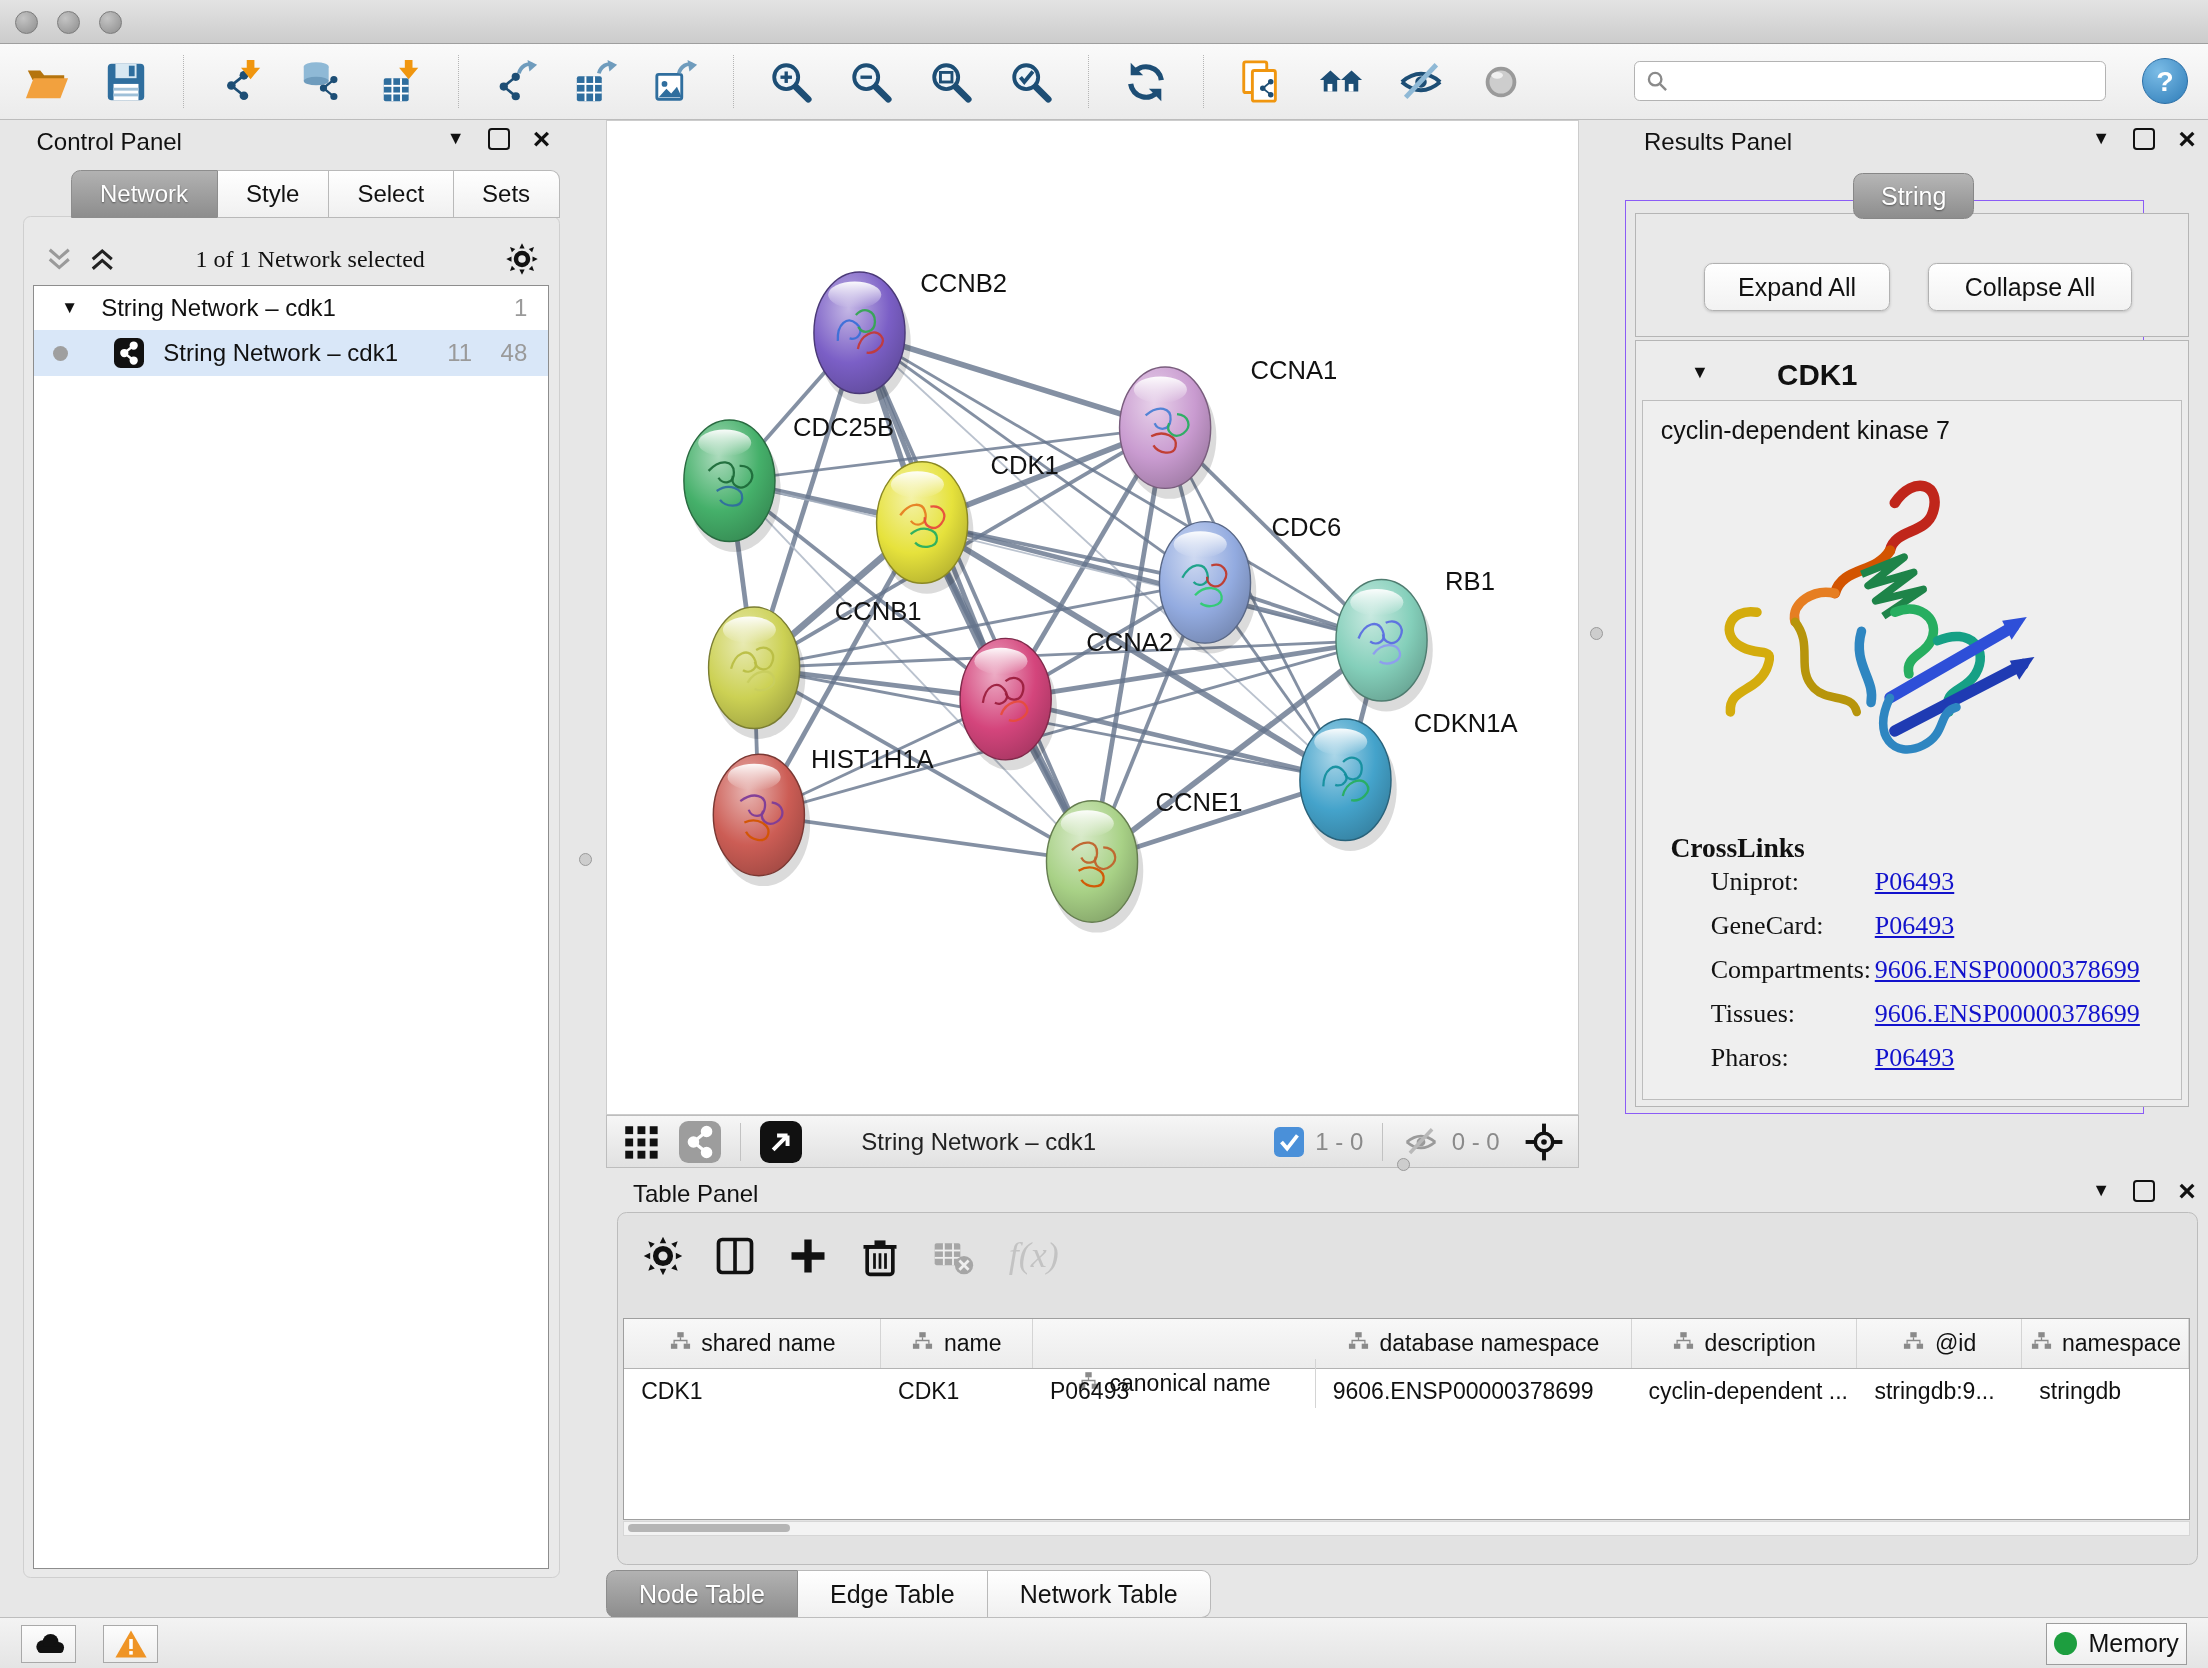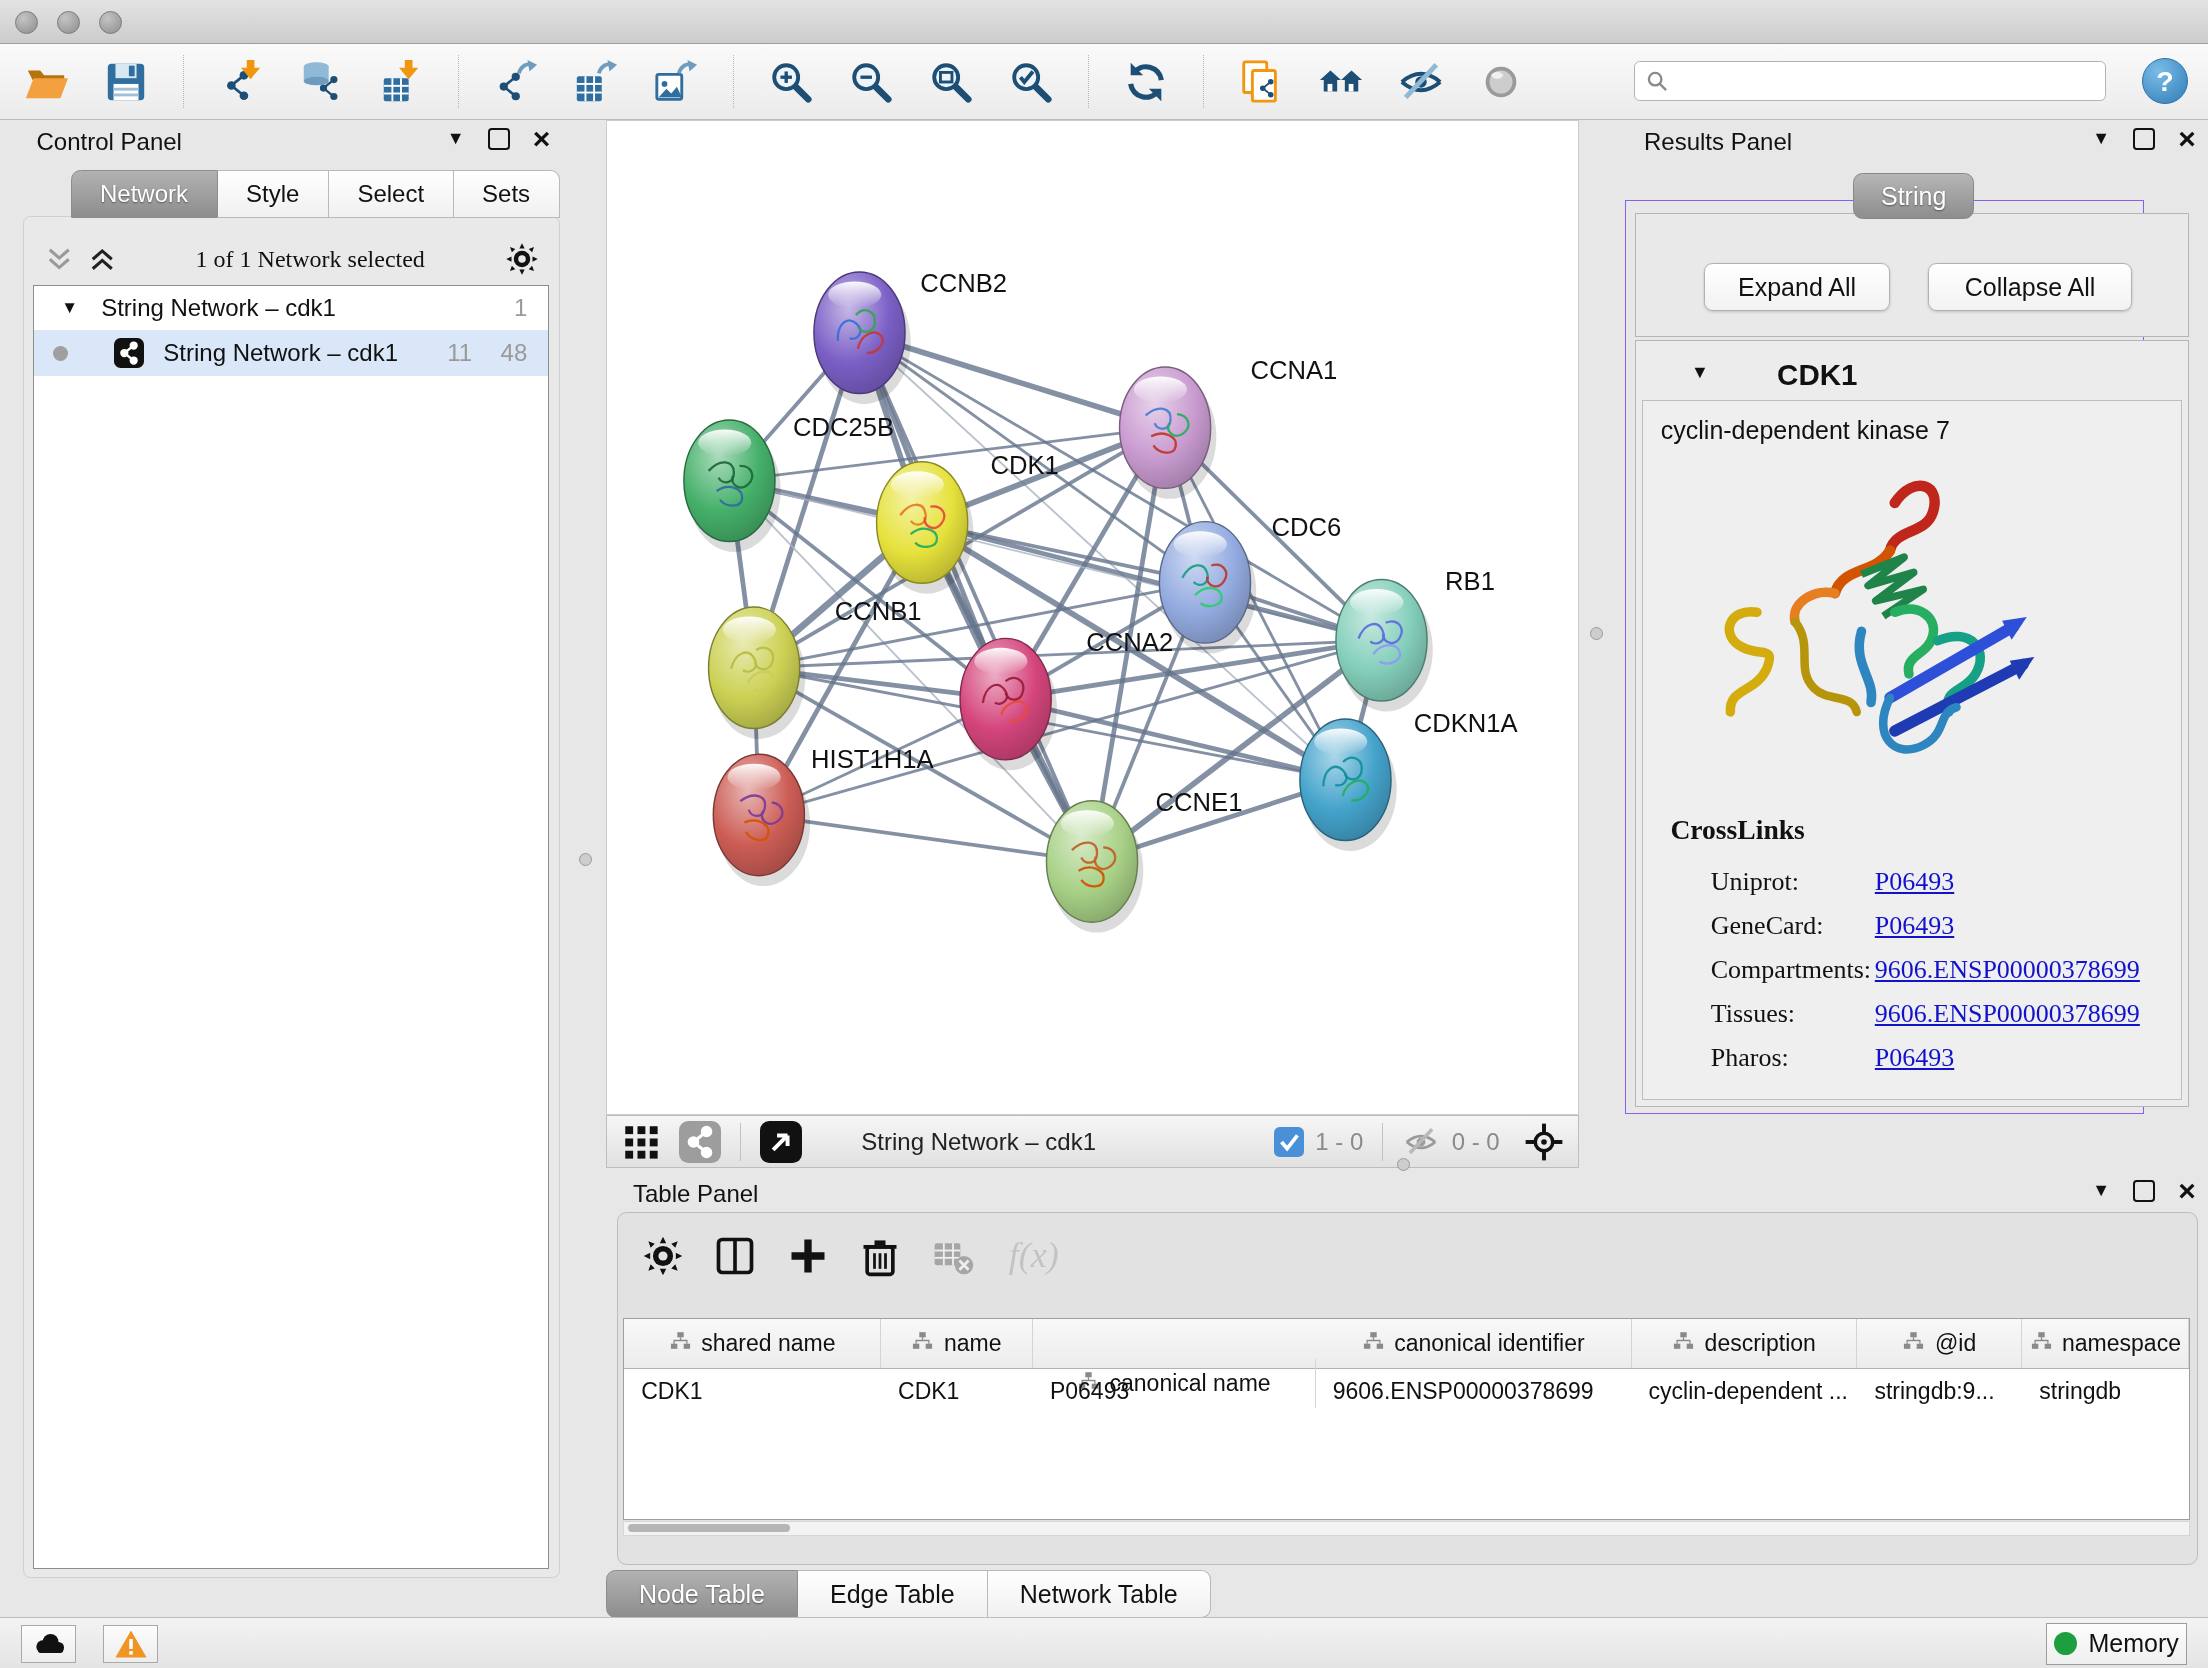--- a/index.html
+++ b/index.html
@@ -88,21 +88,21 @@
   #btn-collapse{left:292px;width:204px;}
   .results-content{position:absolute;left:9.5px;top:139px;width:554px;height:767px;
     background:#ececec;border:1px solid #b5b5b5;box-sizing:border-box;}
   .gene-header{position:relative;height:59px;}
   .gene-caret{position:absolute;left:55px;top:21px;font-size:18px;}
   .gene-name{position:absolute;left:141px;top:17px;font-size:29.5px;font-weight:bold;}
   .gene-body{position:absolute;left:5.7px;right:5.7px;top:59px;bottom:5.7px;border:1px solid #bdbdbd;
     background:#efefef;overflow:hidden;}
   .gene-desc{position:absolute;left:18px;top:15px;font-size:25px;}
   #ribbon{position:absolute;left:57px;top:59px;width:342px;height:314px;}
-  .cl-title{position:absolute;left:27.6px;top:413px;font-family:"Liberation Serif",serif;
+  .cl-title{position:absolute;left:27.6px;top:431px;font-family:"Liberation Serif",serif;
     font-weight:bold;font-size:27.6px;}
   #crosslinks-rows{position:absolute;left:0;top:458px;right:0;}
   .cl-row{height:44px;position:relative;font-family:"Liberation Serif",serif;font-size:26px;}
   .cl-label{position:absolute;left:68px;top:7.6px;}
   .cl-link{position:absolute;left:232px;top:7.6px;color:#1212cc;text-decoration:underline;}
   
   #table-panel{position:absolute;left:606px;top:1172px;width:1603px;height:445px;}
   .table-box{position:absolute;left:10.5px;top:40px;width:1581px;height:353px;box-sizing:border-box;
     background:#e2e2e2;border:1px solid #bcbcbc;border-radius:9.5px;text-align:right;}
   .table-toolbar{position:absolute;left:23px;top:21px;display:flex;align-items:center;}
@@ -808,21 +808,21 @@
               </svg></span>
             <span>canonical name</span>
           </div>
           <div class="th" style="width: 316px;">
             <span><svg viewBox="0 0 36 32">
                 <rect x="13" y="3" width="10" height="8" fill="#8a8a8a"></rect>
                 <rect x="3" y="21" width="10" height="8" fill="#8a8a8a"></rect>
                 <rect x="23" y="21" width="10" height="8" fill="#8a8a8a"></rect>
                 <path d="M18 11v5M8 21v-5h20v5" stroke="#8a8a8a" stroke-width="2" fill="none"></path>
               </svg></span>
-            <span>canonical identifier</span>
+            <span>database namespace</span>
           </div>
           <div class="th" style="width: 226px;">
             <span><svg viewBox="0 0 36 32">
                 <rect x="13" y="3" width="10" height="8" fill="#8a8a8a"></rect>
                 <rect x="3" y="21" width="10" height="8" fill="#8a8a8a"></rect>
                 <rect x="23" y="21" width="10" height="8" fill="#8a8a8a"></rect>
                 <path d="M18 11v5M8 21v-5h20v5" stroke="#8a8a8a" stroke-width="2" fill="none"></path>
               </svg></span>
             <span>description</span>
           </div>

